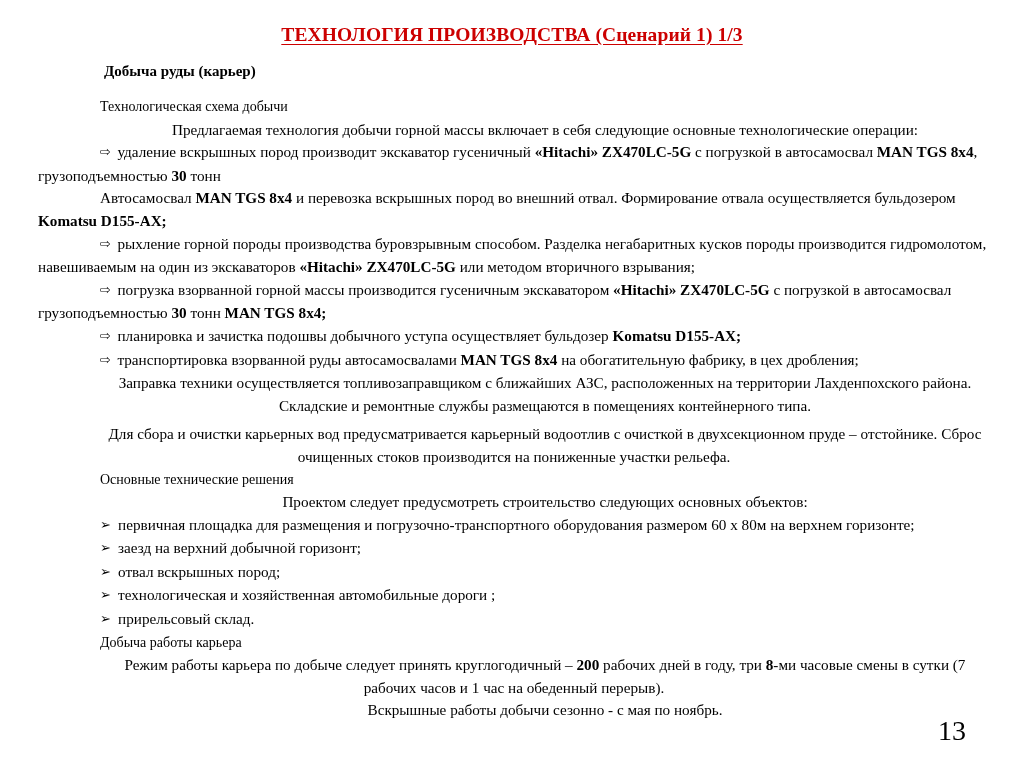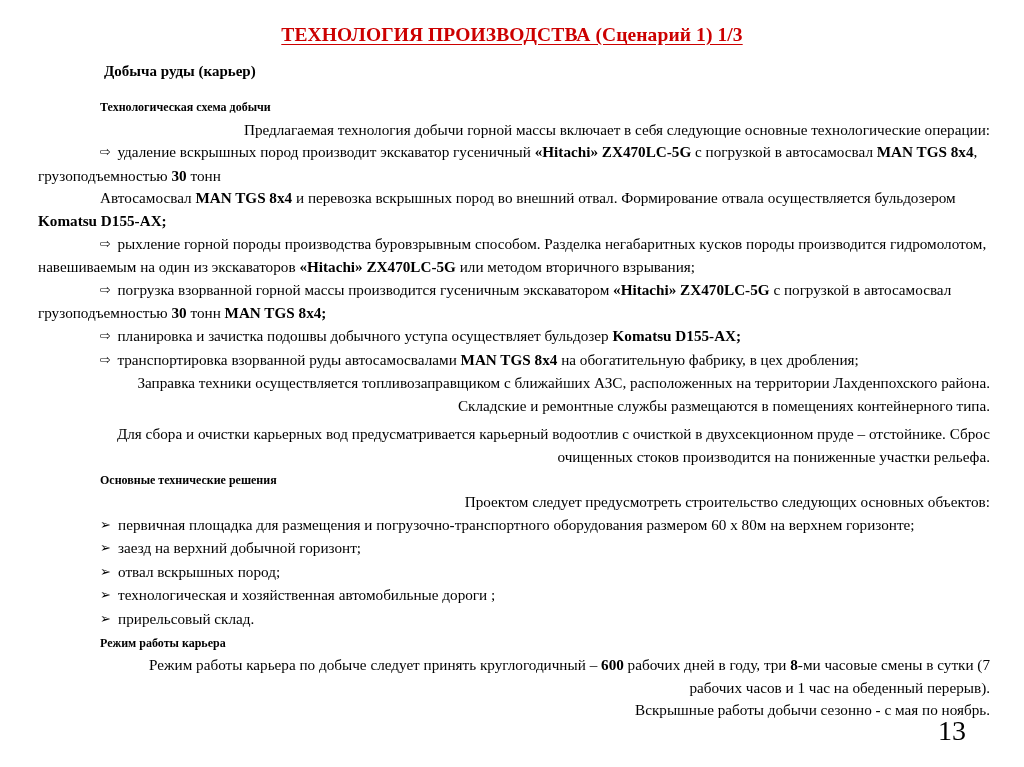--- a/index.html
+++ b/index.html
@@ -45,29 +45,29 @@
     font-size: 15px;
     margin: 0 0 0 66px;
     padding: 0;
     line-height: 22px;
   }
   p.para {
     margin: 0;
     padding: 0;
     font-size: 15.2px;
     line-height: 22.6px;
-    text-align: right;
+    text-align: center;
     text-indent: 62px;
   }
   p.heading {
     margin: 0;
     padding: 0;
-    font-size: 12px;
+    font-size: 14px;
     line-height: 22.6px;
-    font-weight: bold;
+    font-weight: normal;
     text-indent: 62px;
   }
   p.bullet {
     margin: 0;
     padding: 0;
     font-size: 15.2px;
     line-height: 22.6px;
     text-indent: 62px;
     text-align: left;
   }
@@ -132,21 +132,21 @@
     <p class="para">Проектом следует предусмотреть строительство следующих основных объектов:</p>
 
     <div>
       <p class="bullet"><span class="bullet-glyph tri">➢&nbsp;</span>первичная площадка для размещения и погрузочно-транспортного оборудования размером 60 х 80м на верхнем горизонте;</p>
       <p class="bullet"><span class="bullet-glyph tri">➢&nbsp;</span>заезд на верхний добычной горизонт;</p>
       <p class="bullet"><span class="bullet-glyph tri">➢&nbsp;</span>отвал вскрышных пород;</p>
       <p class="bullet"><span class="bullet-glyph tri">➢&nbsp;</span>технологическая и хозяйственная автомобильные дороги ;</p>
       <p class="bullet"><span class="bullet-glyph tri">➢&nbsp;</span>прирельсовый склад.</p>
     </div>
 
-    <p class="heading">Режим работы карьера</p>
-    <p class="para">Режим работы карьера по добыче следует принять круглогодичный – <b>600</b> рабочих дней в году, три <b>8</b>-ми часовые смены в сутки (7 рабочих часов и 1 час на обеденный перерыв).</p>
+    <p class="heading">Добыча работы карьера</p>
+    <p class="para">Режим работы карьера по добыче следует принять круглогодичный – <b>200</b> рабочих дней в году, три <b>8</b>-ми часовые смены в сутки (7 рабочих часов и 1 час на обеденный перерыв).</p>
     <p class="para">Вскрышные работы добычи сезонно - с мая по ноябрь.</p>
 
   </div>
 
   <div class="page-number">13</div>
 
 </div>
 
 </body></html>

